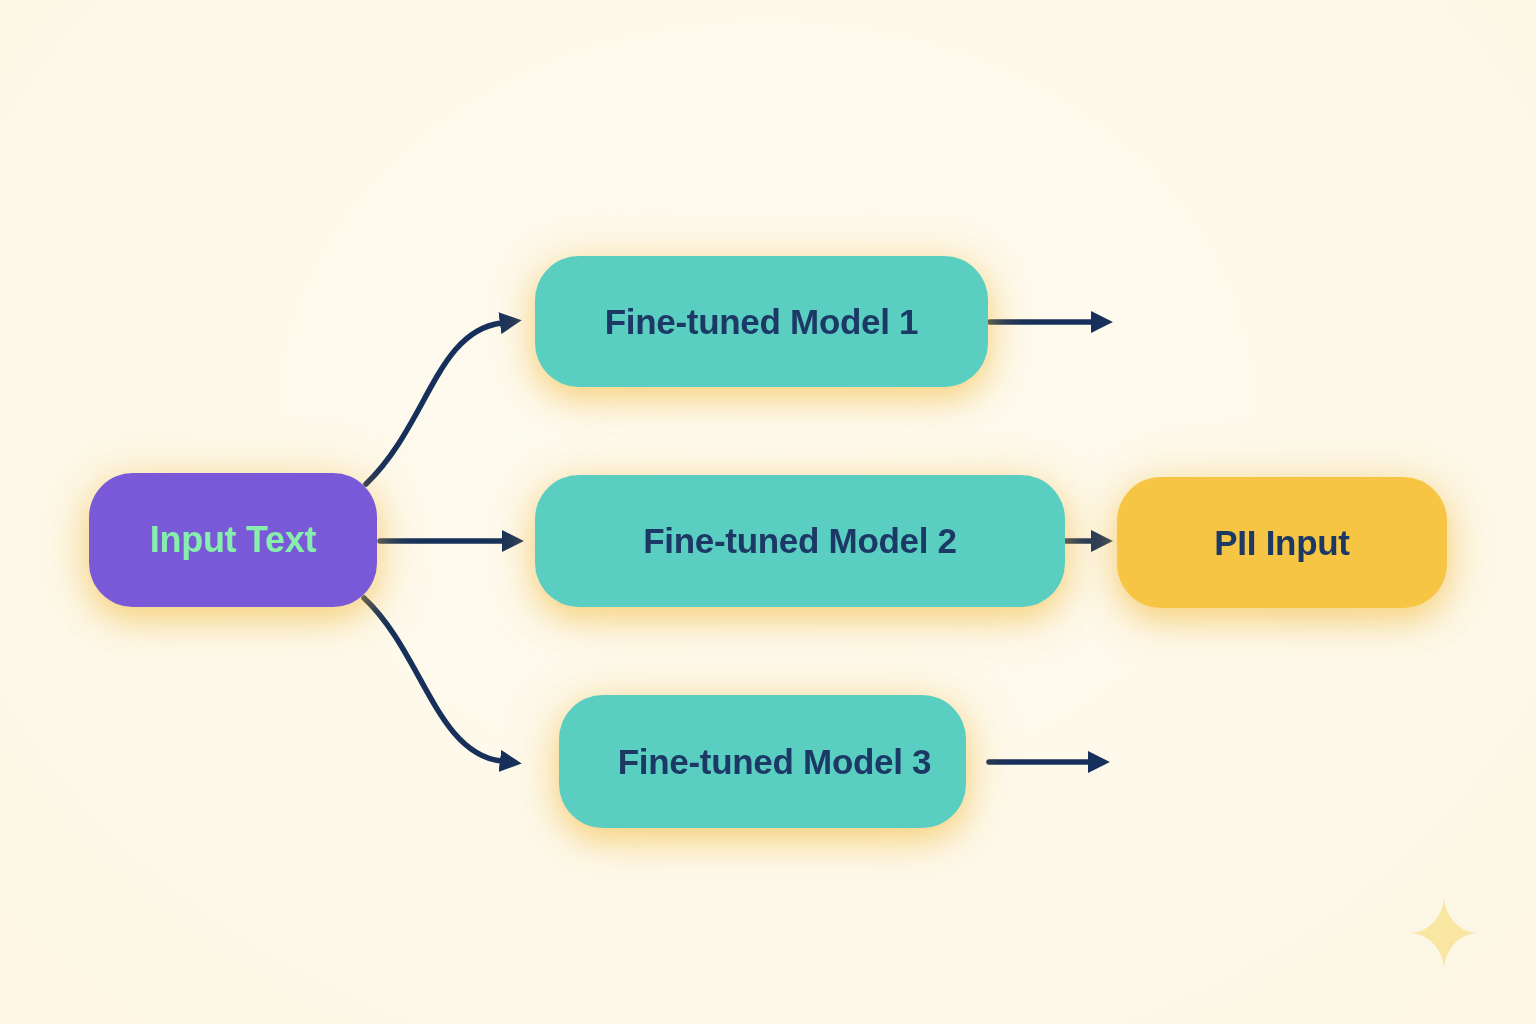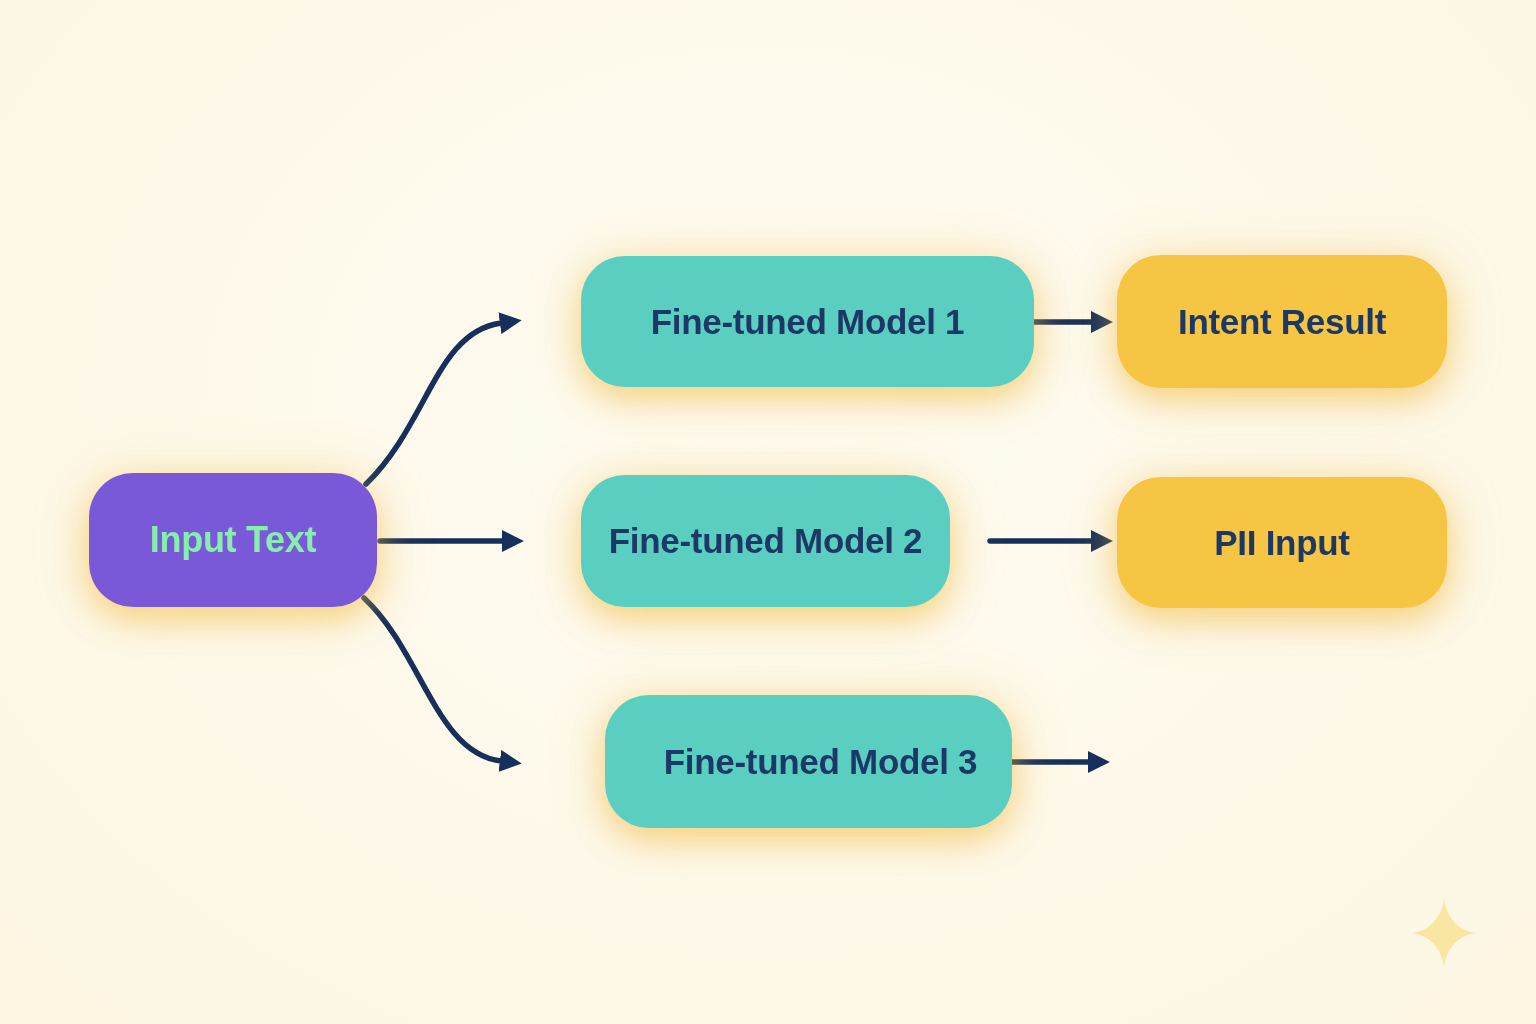--- a/index.html
+++ b/index.html
@@ -36,24 +36,24 @@
     color: #1C3966;
     text-align: center;
     box-shadow: 0 12px 30px rgba(243, 188, 60, 0.50), 0 4px 55px rgba(243, 188, 60, 0.28);
   }
   .node-input {
     left: 89px; top: 473px; width: 288px; height: 134px;
     background: #7A59D9;
     color: #86efac;
     font-size: 36px;
   }
-  .node-teal { background: #5BCEC2; margin-left: 46px; }
+  .node-teal { background: #5BCEC2; }
   .node-yellow { background: #F7C544; }
   .node-model1 { left: 535px; top: 256px; width: 453px; height: 131px; }
-  .node-model2 { left: 535px; top: 475px; width: 369px; height: 132px; }
+  .node-model2 { left: 535px; top: 475px; width: 530px; height: 132px; }
   .node-model3 { left: 559px; top: 695px; width: 383px; height: 133px; padding-left: 24px; }
   .node-intent   { left: 1117px; top: 255px; width: 330px; height: 133px; }
   .node-pii      { left: 1117px; top: 477px; width: 330px; height: 131px; }
   .node-security { left: 1115px; top: 693px; width: 332px; height: 130px; }
   .sparkle {
     position: absolute;
     left: 1412px; top: 898px;
     width: 64px; height: 70px;
   }
 </style>
@@ -87,23 +87,20 @@
   </div>
 
   <div class="node node-teal node-model2">
     <span>Fine-tuned Model 2</span>
   </div>
 
   <div class="node node-teal node-model3">
     <span>Fine-tuned Model 3</span>
   </div>
 
-  <div class="node node-yellow node-intent">
-    <span>Intent Result</span>
-  </div>
 
   <div class="node node-yellow node-pii">
     <span>PII Input</span>
   </div>
 
 
   <svg class="sparkle" viewBox="0 0 64 70" xmlns="http://www.w3.org/2000/svg">
     <path d="M32 0 C33.6 19 47 33.4 64 35 C47 36.6 33.6 51 32 70 C30.4 51 17 36.6 0 35 C17 33.4 30.4 19 32 0 Z" fill="#F8E6A2"></path>
   </svg>
 

